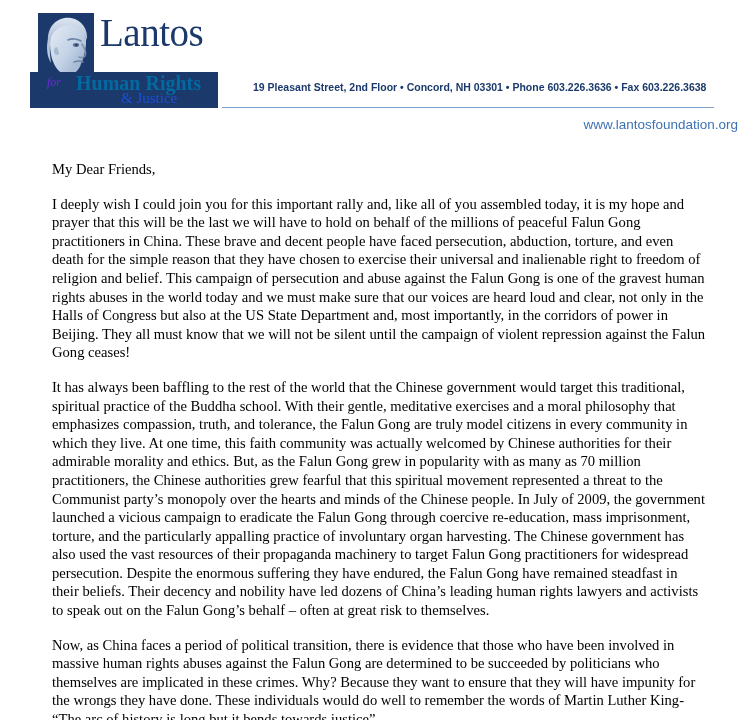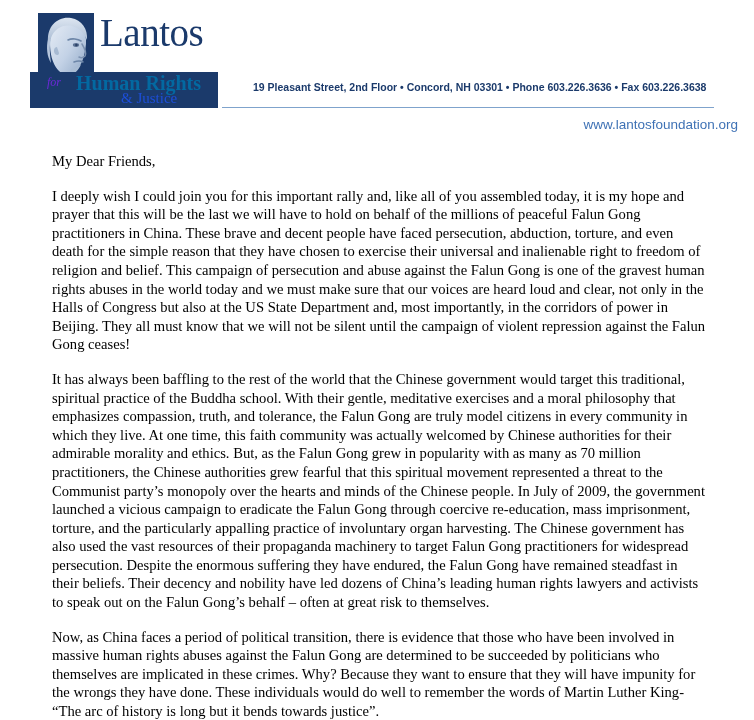--- a/index.html
+++ b/index.html
@@ -150,21 +150,21 @@
     left: 52px;
     top: 152px;
     width: 654px;
     font-family: "Liberation Serif", "DejaVu Serif", serif;
     font-size: 14.6px;
     line-height: 18.6px;
     color: #000000;
     text-align: left;
   }
   #letter-body .salutation {
-    margin: 0 0 16px 0;
+    margin: 8px 0 16px 0;
   }
   #letter-body .para {
     margin: 12px 0 16px 0;
   }
 </style>
 </head>
 <body>
 
 <div id="letterhead">
 

